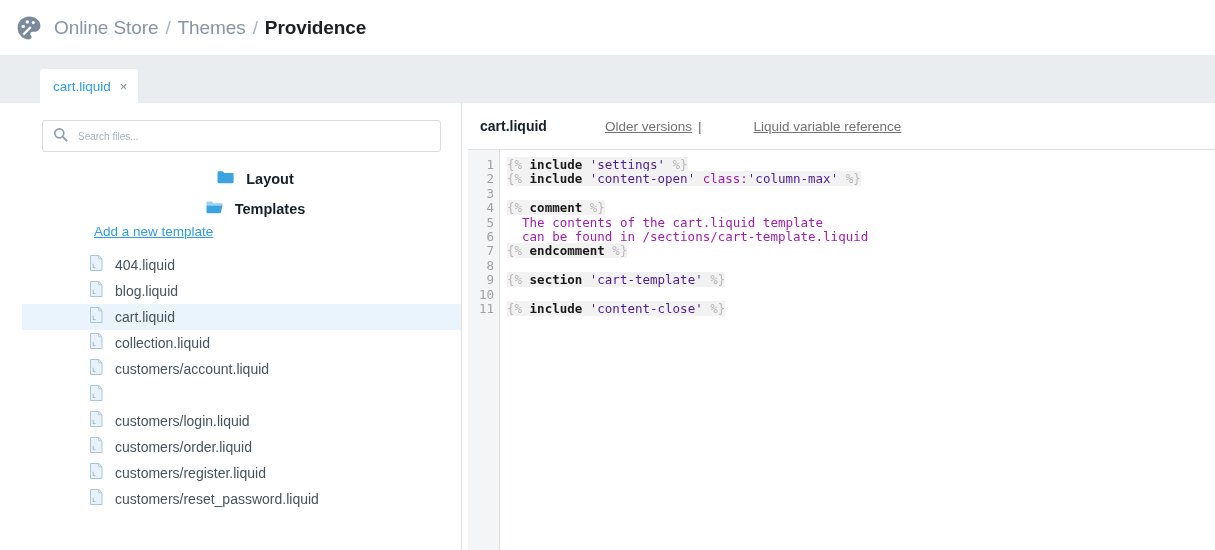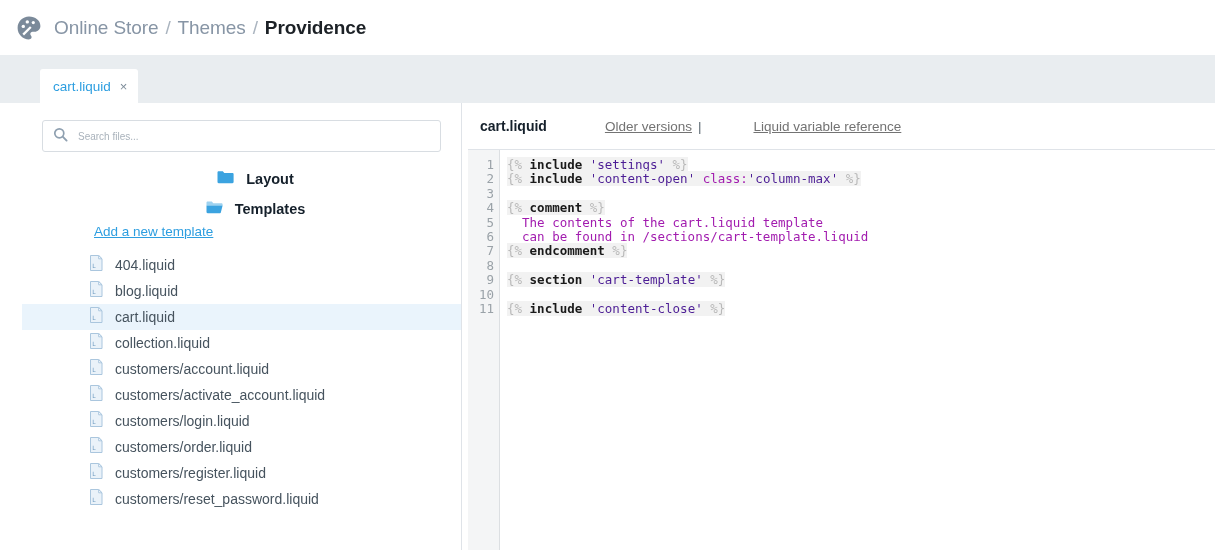--- a/index.html
+++ b/index.html
@@ -329,21 +329,20 @@
     </div>
 
     <div class="file-row">
       <span class="fileicon">
         <svg width="13" height="16" viewBox="0 0 13 16">
             <path d="M.5.5h8.2l3.3 3.3v11.7H.5z" fill="#eaf2f9" stroke="#aac6de"></path>
             <path d="M8.7.5l3.3 3.3H8.7z" fill="#ffffff" stroke="#aac6de"></path>
             <text x="2.3" y="13.4" font-family="DejaVu Sans, sans-serif" font-size="6" fill="#6f9cc0">L</text>
           </svg>
       </span>
-      <span class="file-label">customers/activate_account.liquid</span>
     </div>
 
 
     <div class="file-row">
       <span class="fileicon">
         <svg width="13" height="16" viewBox="0 0 13 16">
             <path d="M.5.5h8.2l3.3 3.3v11.7H.5z" fill="#eaf2f9" stroke="#aac6de"></path>
             <path d="M8.7.5l3.3 3.3H8.7z" fill="#ffffff" stroke="#aac6de"></path>
             <text x="2.3" y="13.4" font-family="DejaVu Sans, sans-serif" font-size="6" fill="#6f9cc0">L</text>
           </svg>

